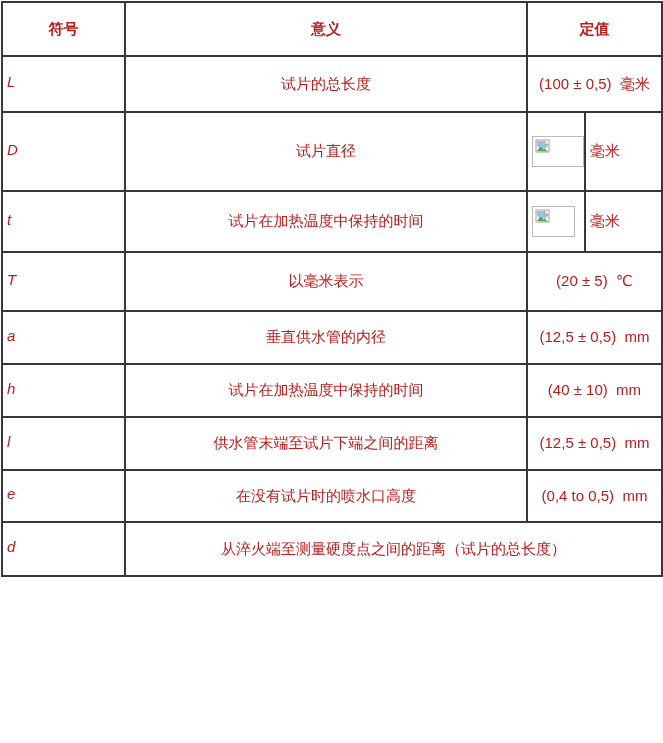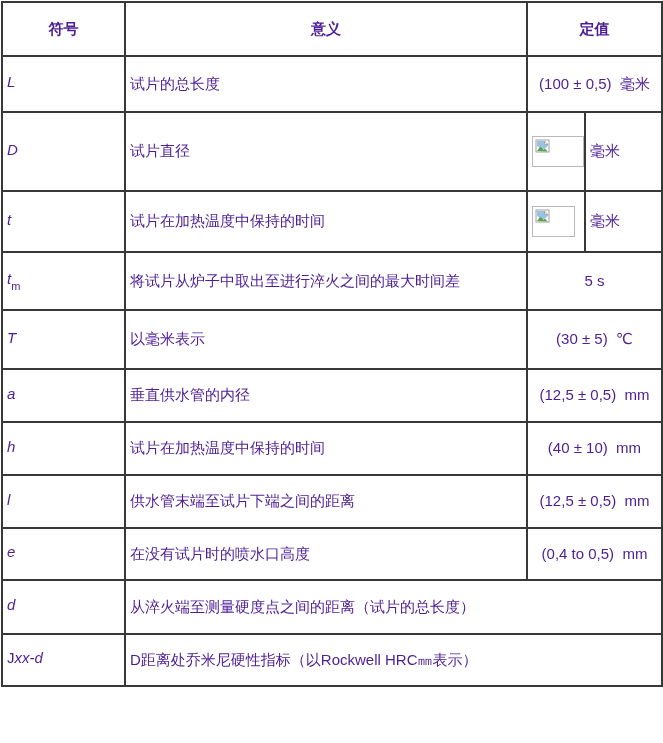--- a/index.html
+++ b/index.html
@@ -2,21 +2,21 @@
 <html><head>
 <meta charset="utf-8">
 <style>
   html,body{margin:0;padding:0;background:#ffffff;}
   .page{width:663px;height:743px;background:#fff;box-sizing:border-box;padding:1px;}
   table.params{
     border-collapse:collapse;
     table-layout:fixed;
     width:660px;
     font-family:"Liberation Sans","DejaVu Sans",sans-serif;
-    color:#4c1d95;
+    color:#b91c1c;
   }
   table.params td, table.params th{
     border:2px solid #383838;
     background:#fff;
     padding:0 4px;
     vertical-align:middle;
     overflow:hidden;
     font-size:15px;
     line-height:1.25;
   }
@@ -28,21 +28,21 @@
   }
   td.sym-cell{ text-align:left; }
   .it{ font-style:italic; }
   .rm{ font-style:normal; }
   sub.sym-sub{
     font-style:normal;
     font-size:11px;
     position:relative;
     top:2px;
   }
-  td.mean-cell{ text-align:left; }
+  td.mean-cell{ text-align:center; }
   td.val-cell{
     text-align:center;
     white-space:pre;
     padding-left:7px;
   }
   td.val-img-cell{
     vertical-align:top;
     padding:10px 0 0 3px;
   }
   td.unit-cell{
@@ -115,30 +115,25 @@
           <rect x="1" y="1" width="13" height="12" fill="#ffffff" stroke="#a0a0a0" stroke-width="1"></rect>
           <path d="M2 2 h7 l4 4 v1 l-5 4 -6 -4 z" fill="#9cc3e5"></path>
           <path d="M2 12 l3.5 -4.5 3 3.5 1.5 -1.5 2.5 3 z" fill="#55a546"></path>
           <path d="M9.5 2 l3.5 3.5 h-3.5 z" fill="#f0f0f0" stroke="#a0a0a0" stroke-width="0.8"></path>
         </svg>
       </span>
     </td>
     <td class="unit-cell">毫米</td>
   </tr>
 
-  <tr style="height:58px">
-    <td class="sym-cell"><span class="rm"></span><span class="it">t</span><sub class="sym-sub">m</sub></td>
-    <td class="mean-cell">将试片从炉子中取出至进行淬火之间的最大时间差</td>
-    <td class="val-cell" colspan="2">5 s</td>
-  </tr>
 
   <tr style="height:59px">
     <td class="sym-cell"><span class="rm"></span><span class="it">T</span><sub class="sym-sub"></sub></td>
     <td class="mean-cell">以毫米表示</td>
-    <td class="val-cell" colspan="2">(30 ± 5)  ℃</td>
+    <td class="val-cell" colspan="2">(20 ± 5)  ℃</td>
   </tr>
 
   <tr style="height:53px">
     <td class="sym-cell"><span class="rm"></span><span class="it">a</span><sub class="sym-sub"></sub></td>
     <td class="mean-cell">垂直供水管的内径</td>
     <td class="val-cell" colspan="2">(12,5 ± 0,5)  mm</td>
   </tr>
 
   <tr style="height:53px">
     <td class="sym-cell"><span class="rm"></span><span class="it">h</span><sub class="sym-sub"></sub></td>
@@ -156,20 +151,16 @@
     <td class="sym-cell"><span class="rm"></span><span class="it">e</span><sub class="sym-sub"></sub></td>
     <td class="mean-cell">在没有试片时的喷水口高度</td>
     <td class="val-cell" colspan="2">(0,4 to 0,5)  mm</td>
   </tr>
 
   <tr style="height:54px">
     <td class="sym-cell"><span class="rm"></span><span class="it">d</span><sub class="sym-sub"></sub></td>
     <td class="mean-cell" colspan="3">从淬火端至测量硬度点之间的距离（试片的总长度）</td>
   </tr>
 
-  <tr style="height:52px">
-    <td class="sym-cell"><span class="rm">J</span><span class="it">xx-d</span><sub class="sym-sub"></sub></td>
-    <td class="mean-cell" colspan="3">D距离处乔米尼硬性指标（以Rockwell HRC㎜表示）</td>
-  </tr>
 
 </tbody>
     </table>
 </div>
 
 </body></html>

